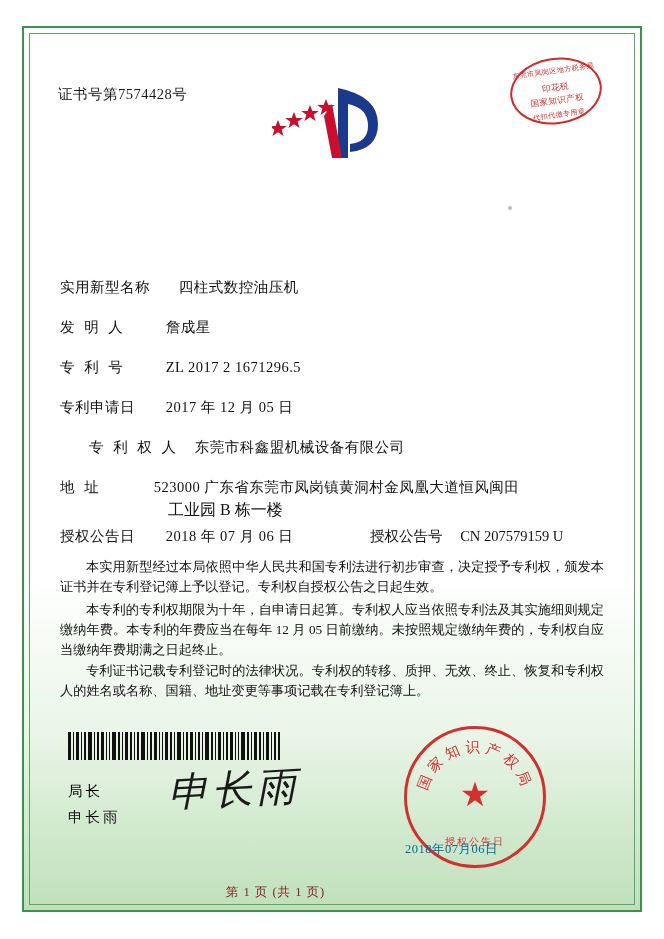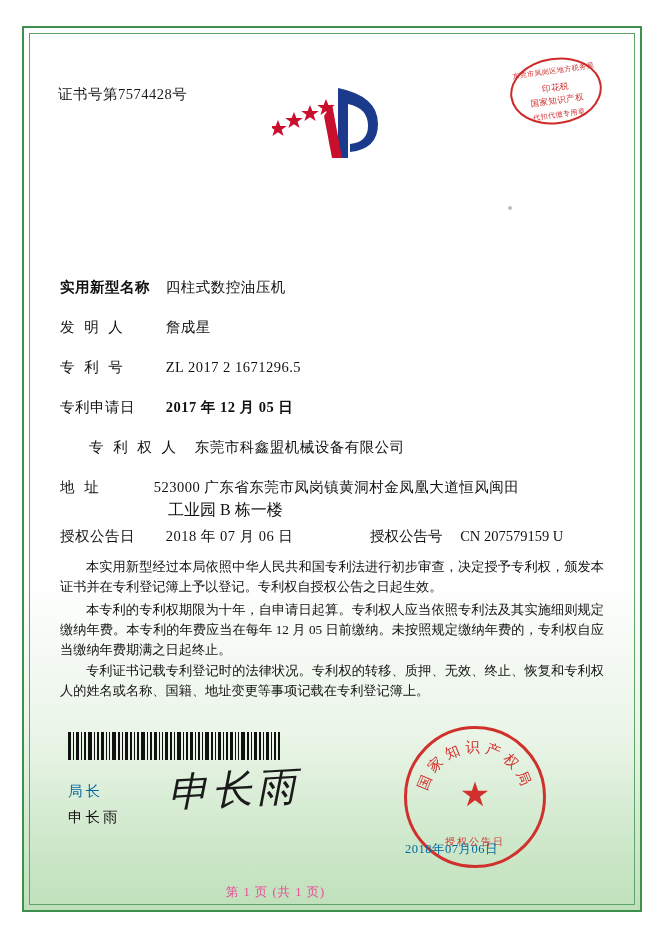--- a/index.html
+++ b/index.html
@@ -217,21 +217,21 @@
     letter-spacing: 0.5px;
   }
 
   
   .director-label {
     position: absolute;
     left: 68px;
     top: 782px;
     font-size: 14.5px;
     letter-spacing: 3px;
-    color: #0369a1;
+    color: #000000;
   }
   .director-name {
     position: absolute;
     left: 68px;
     top: 808px;
     font-size: 14.5px;
     letter-spacing: 3px;
     color: #111;
   }
   .signature {
@@ -247,21 +247,21 @@
   }
 
   
   .footer {
     position: absolute;
     left: 0;
     top: 884px;
     width: 551px;
     text-align: center;
     font-size: 12.5px;
-    color: #ec4899;
+    color: #7f1d1d;
     letter-spacing: 1px;
   }
 </style>
 </head>
 <body>
 
 <div class="page">
 
   <div class="frame-outer"></div>
   <div class="frame-inner"></div>
@@ -286,37 +286,37 @@
           <polygon points="54,13 56.4,19 62.8,19 57.6,22.8 59.6,29 54,25.2 48.4,29 50.4,22.8 45.2,19 51.6,19"></polygon>
         </g>
         <path d="M66 2 L66 72 L76 72 L76 18 Q96 22 96 40 Q96 56 78 58 L78 66 Q106 63 106 38 Q106 10 66 2 Z" fill="#1b3a8c"></path>
         <path d="M60 18 L70 72 L60 72 L52 30 Z" fill="#c8102e"></path>
       </svg>
     </div>
 
     <div class="title-dot"></div>
 
     <div class="field" style="top:278px;">
-      <span class="lbl" style="letter-spacing:0.5px;font-weight:bold;">实用新型名称</span>
-      <span class="val" style="margin-left:16px;">四柱式数控油压机</span>
+      <span class="lbl" style="letter-spacing:0.5px;">实用新型名称</span>
+      <span class="val" style="margin-left:29px;">四柱式数控油压机</span>
     </div>
 
     <div class="field" style="top:318px;">
       <span class="lbl">发 明 人</span>
       <span class="val" style="margin-left:16px;">詹成星</span>
     </div>
 
     <div class="field" style="top:358px;">
       <span class="lbl">专 利 号</span>
       <span class="val" style="margin-left:16px;">ZL 2017 2 1671296.5</span>
     </div>
 
     <div class="field" style="top:398px;">
       <span class="lbl" style="letter-spacing:0.5px;">专利申请日</span>
-      <span class="val" style="margin-left:16px;font-weight:bold;">2017 年 12 月 05 日</span>
+      <span class="val" style="margin-left:16px;">2017 年 12 月 05 日</span>
     </div>
 
     <div class="field" style="top:438px;margin-left:29px;">
       <span class="lbl">专 利 权 人</span>
       <span class="val" style="margin-left:16px;">东莞市科鑫盟机械设备有限公司</span>
     </div>
 
     <div class="field" style="top:478px;">
       <span class="lbl">地      址</span>
       <span class="val" style="margin-left:4px;">523000 广东省东莞市凤岗镇黄洞村金凤凰大道恒风闽田</span>

